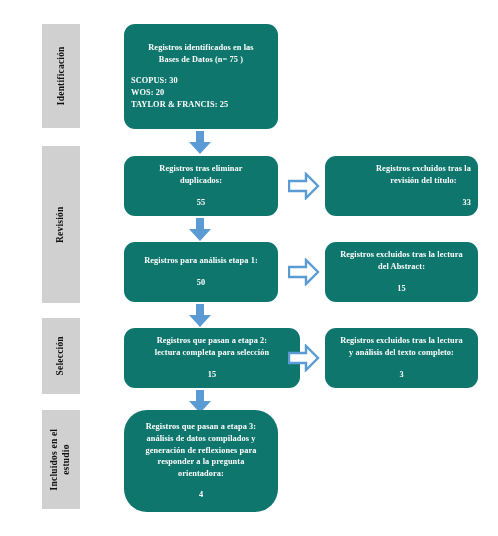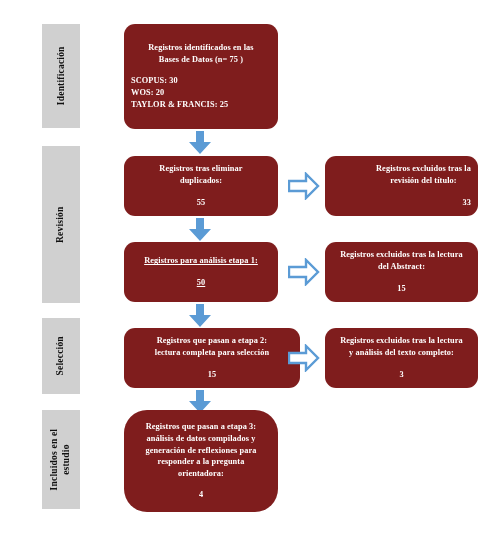--- a/index.html
+++ b/index.html
@@ -34,21 +34,21 @@
     font-weight: bold;
     font-size: 9.5px;
     line-height: 1.22;
     color: #111111;
     letter-spacing: 0.2px;
   }
 
   
   .node {
     position: absolute;
-    background: #7f1d1d;
+    background: #0f766e;
     border-radius: 11px;
     color: #ffffff;
     display: flex;
     flex-direction: column;
     align-items: center;
     justify-content: center;
     text-align: center;
     font-weight: bold;
     box-sizing: border-box;
     padding: 4px 7px;
@@ -126,21 +126,21 @@
 revisión del título:</div>
     <div class="node-count">33</div>
   </div>
 
   <div class="arrow" style="left:187px; top:218px;">
     <svg width="26" height="24" viewBox="0 0 26 24" aria-hidden="true">
       <polygon points="9,0 17,0 17,11 24,11 13,23 2,11 9,11" fill="#5b9bd5"></polygon>
     </svg>
   </div>
 
-  <div class="node" style="left:124px; top:242px; width:154px; height:60px;text-decoration:underline;">
+  <div class="node" style="left:124px; top:242px; width:154px; height:60px;">
     <div class="node-title">Registros para análisis etapa 1:</div>
     <div class="node-count">50</div>
   </div>
 
   <div class="arrow" style="left:288px; top:258px;">
     <svg width="32" height="28" viewBox="0 0 32 28" aria-hidden="true">
       <polygon points="1,9 18,9 18,2 30,14 18,26 18,19 1,19" fill="#ffffff" stroke="#5b9bd5" stroke-width="2.4" stroke-linejoin="miter"></polygon>
     </svg>
   </div>
 

